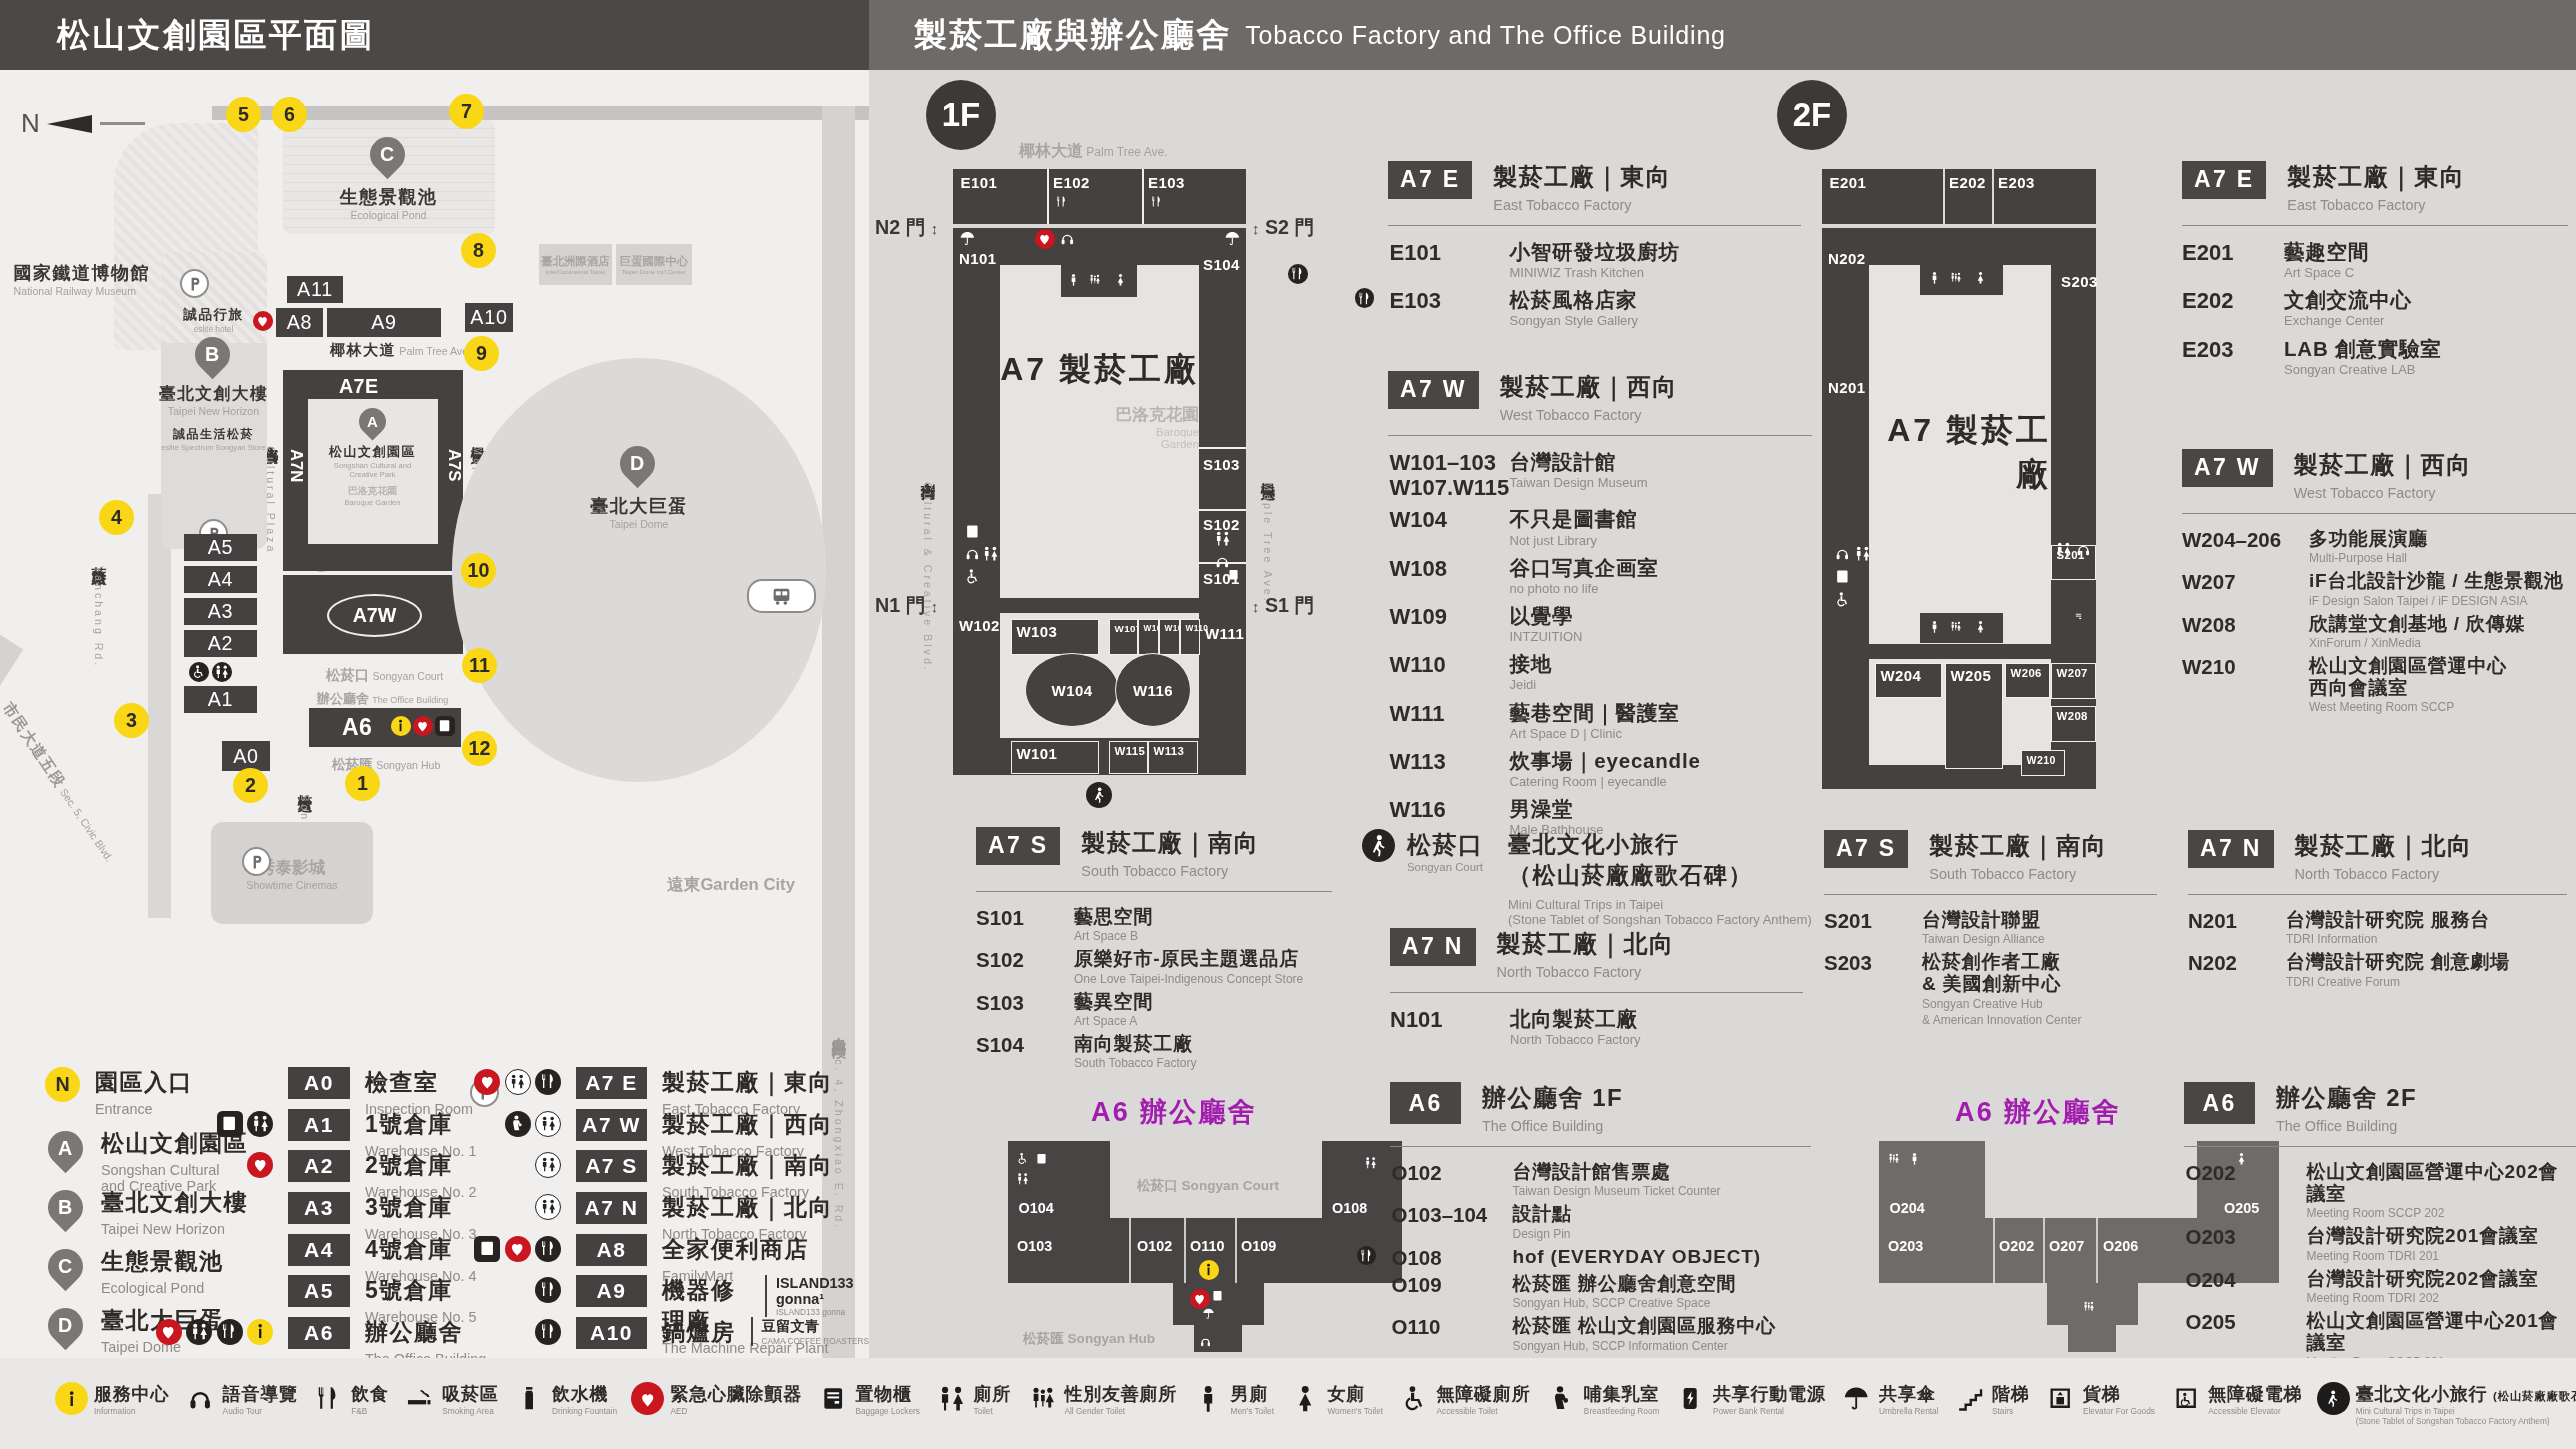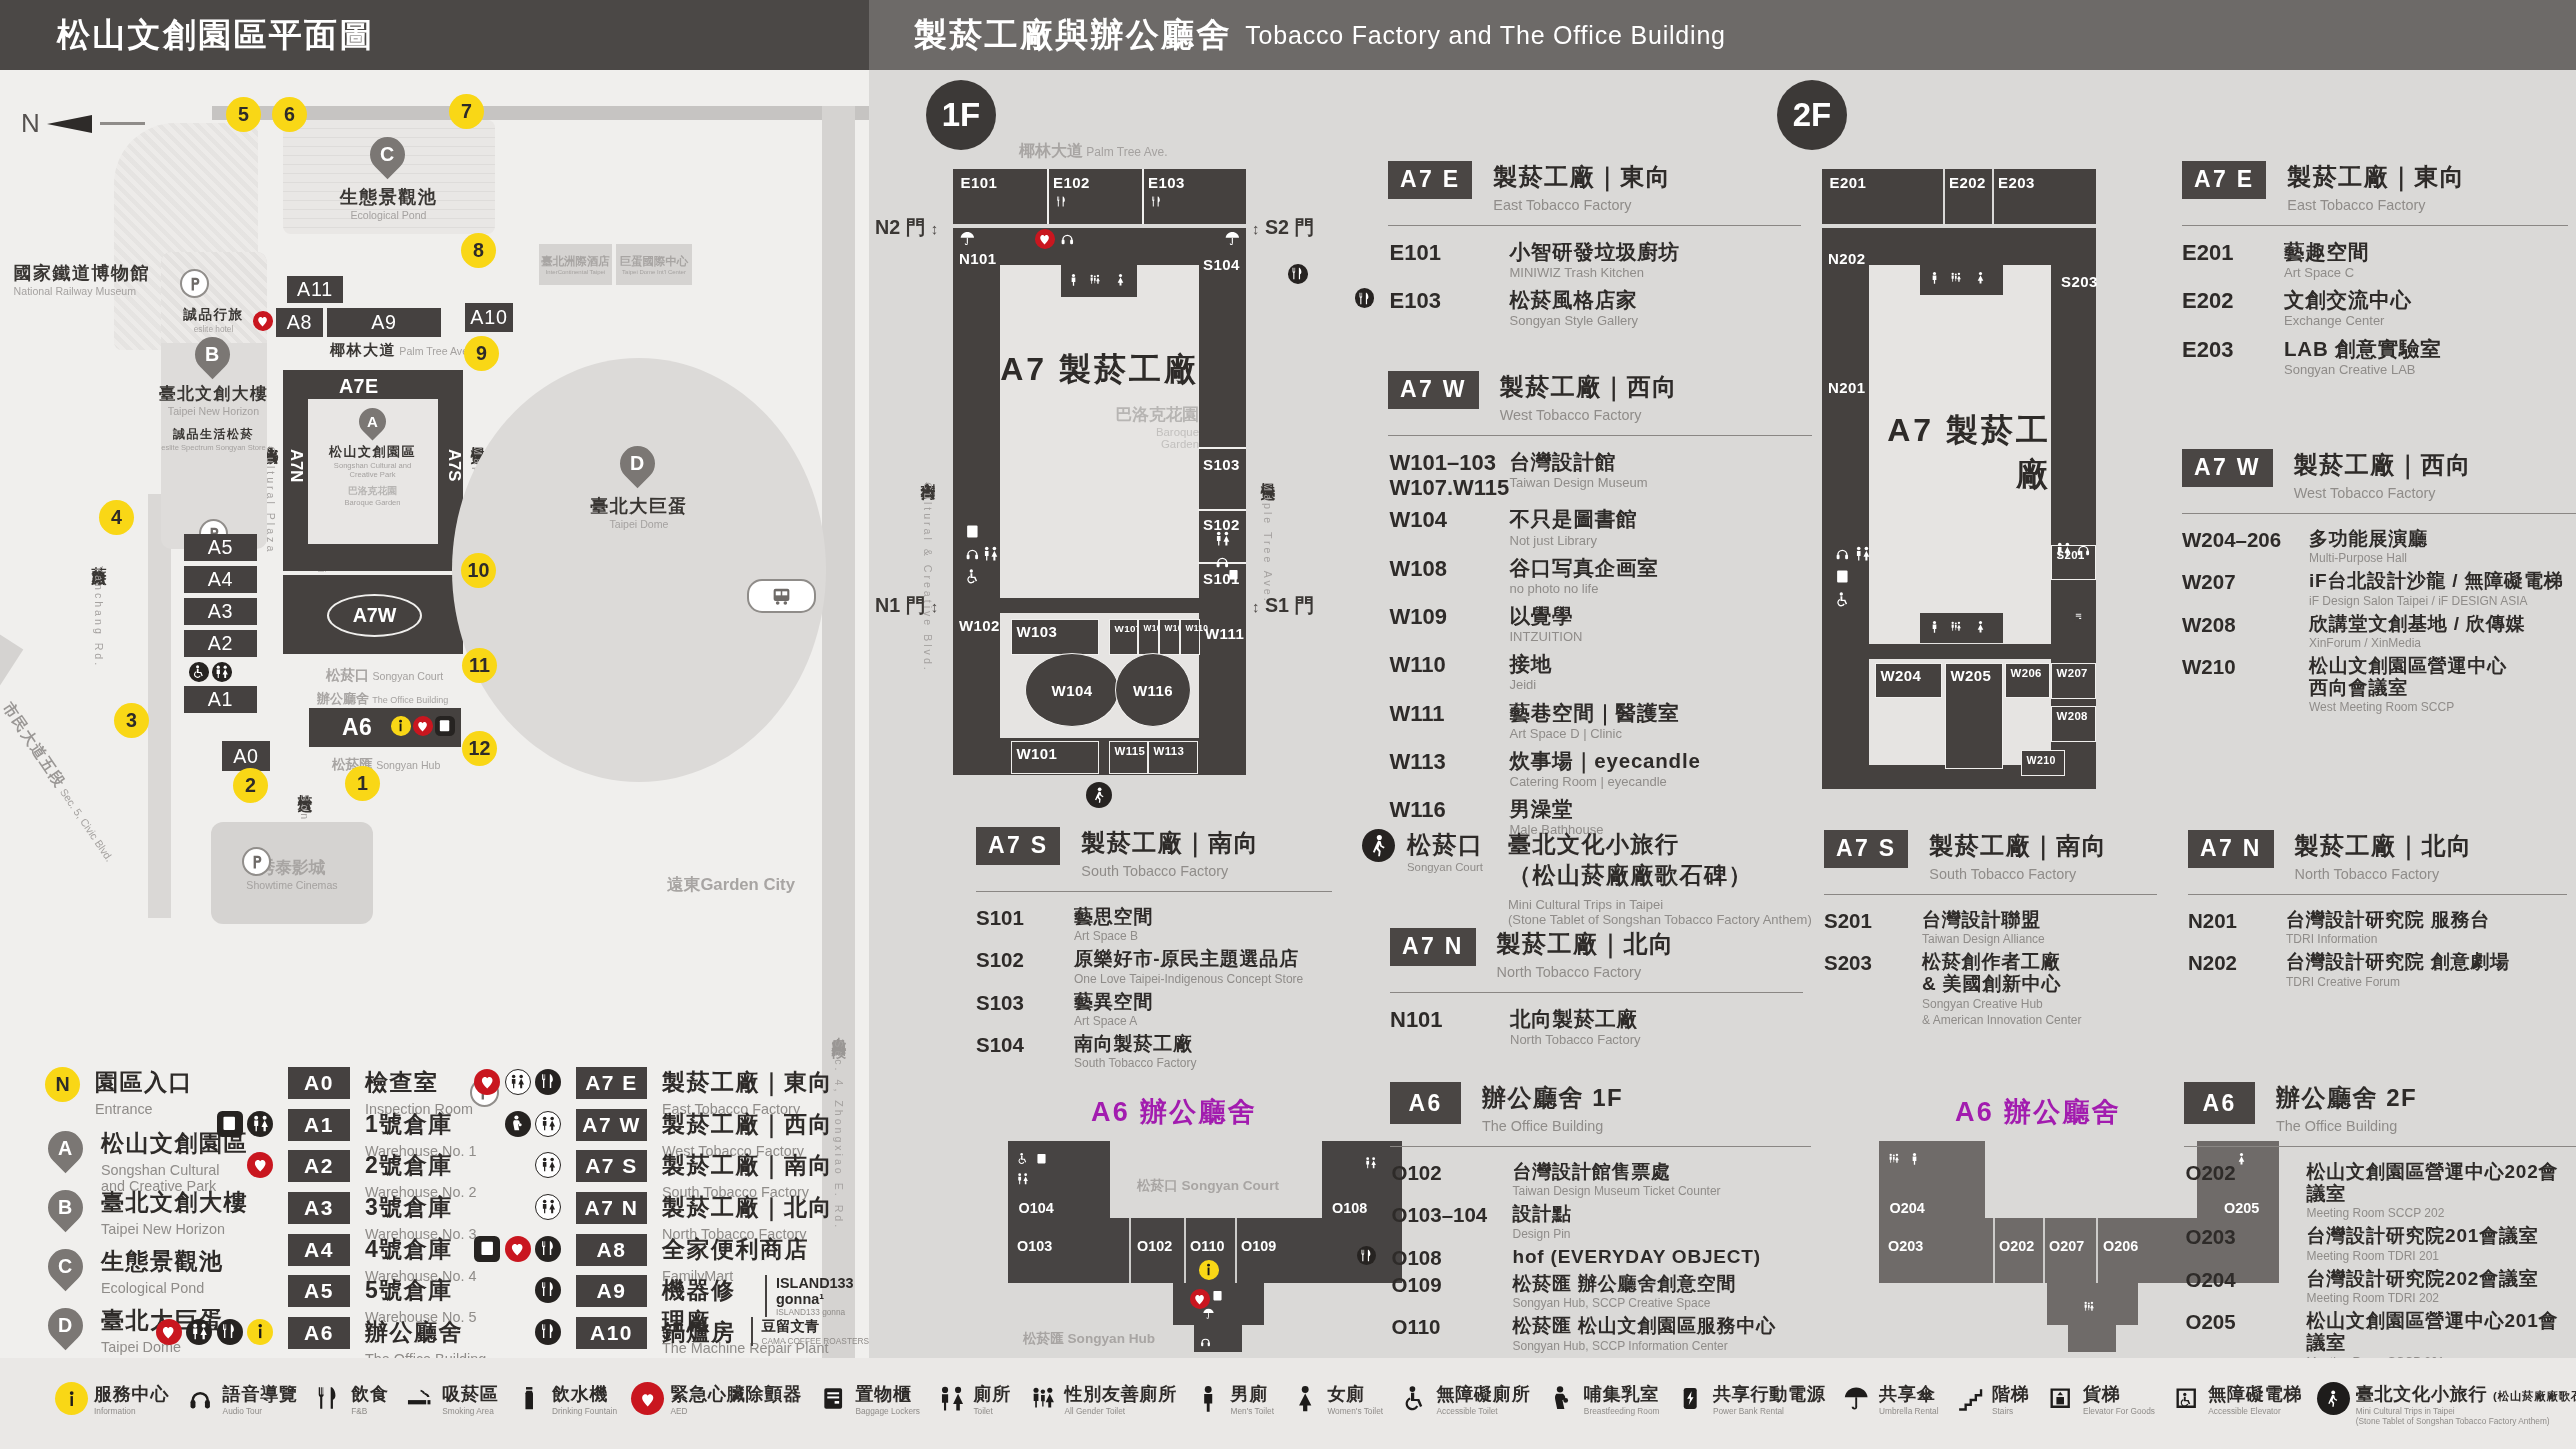--- a/index.html
+++ b/index.html
@@ -1529,21 +1529,21 @@
           <div class="zh r-zh">多功能展演廳</div>
           <div class="en r-en">Multi-Purpose Hall</div>
         </div>
       </div>
 
       <div class="row">
         <div class="row-code">
           <div class="code">W207</div>
         </div>
         <div>
-          <div class="zh r-zh">iF台北設計沙龍 / 無障礙電梯</div>
+          <div class="zh r-zh">iF台北設計沙龍 / 生態景觀池</div>
           <div class="en r-en">iF Design Salon Taipei / iF DESIGN ASIA</div>
         </div>
       </div>
 
       <div class="row">
         <div class="row-code">
           <div class="code">W208</div>
         </div>
         <div>
           <div class="zh r-zh">欣講堂文創基地 / 欣傳媒</div>

